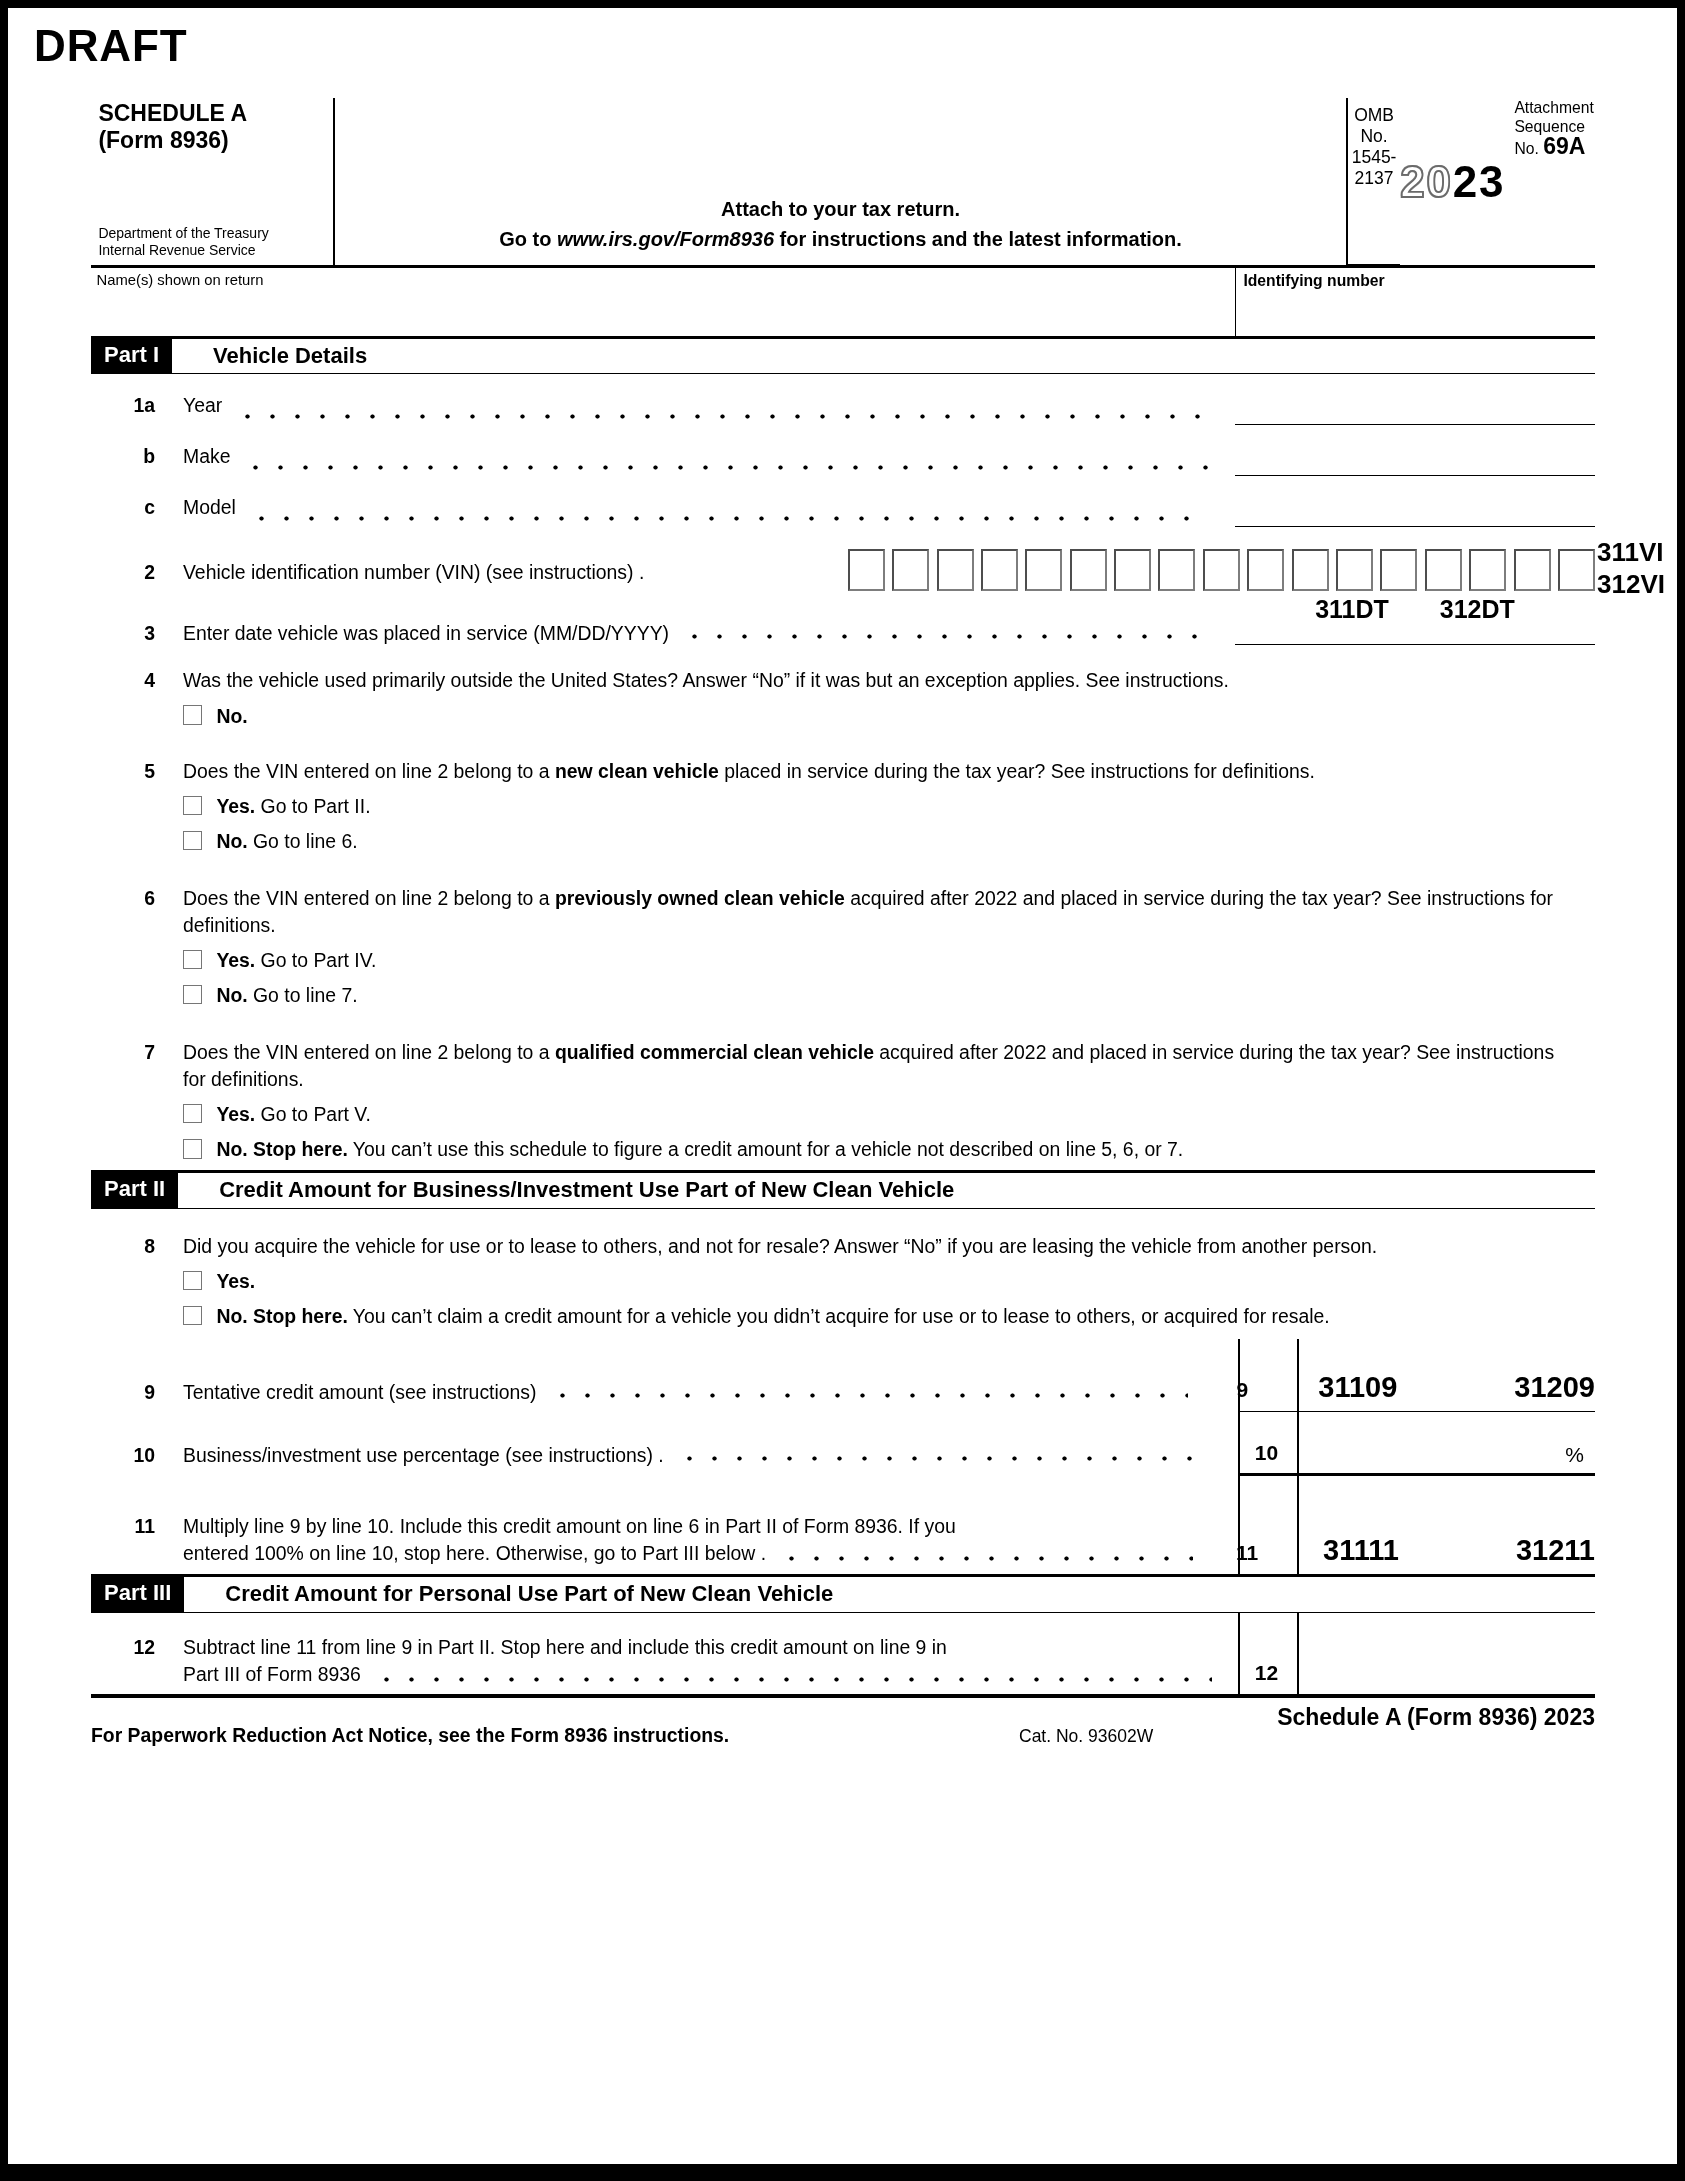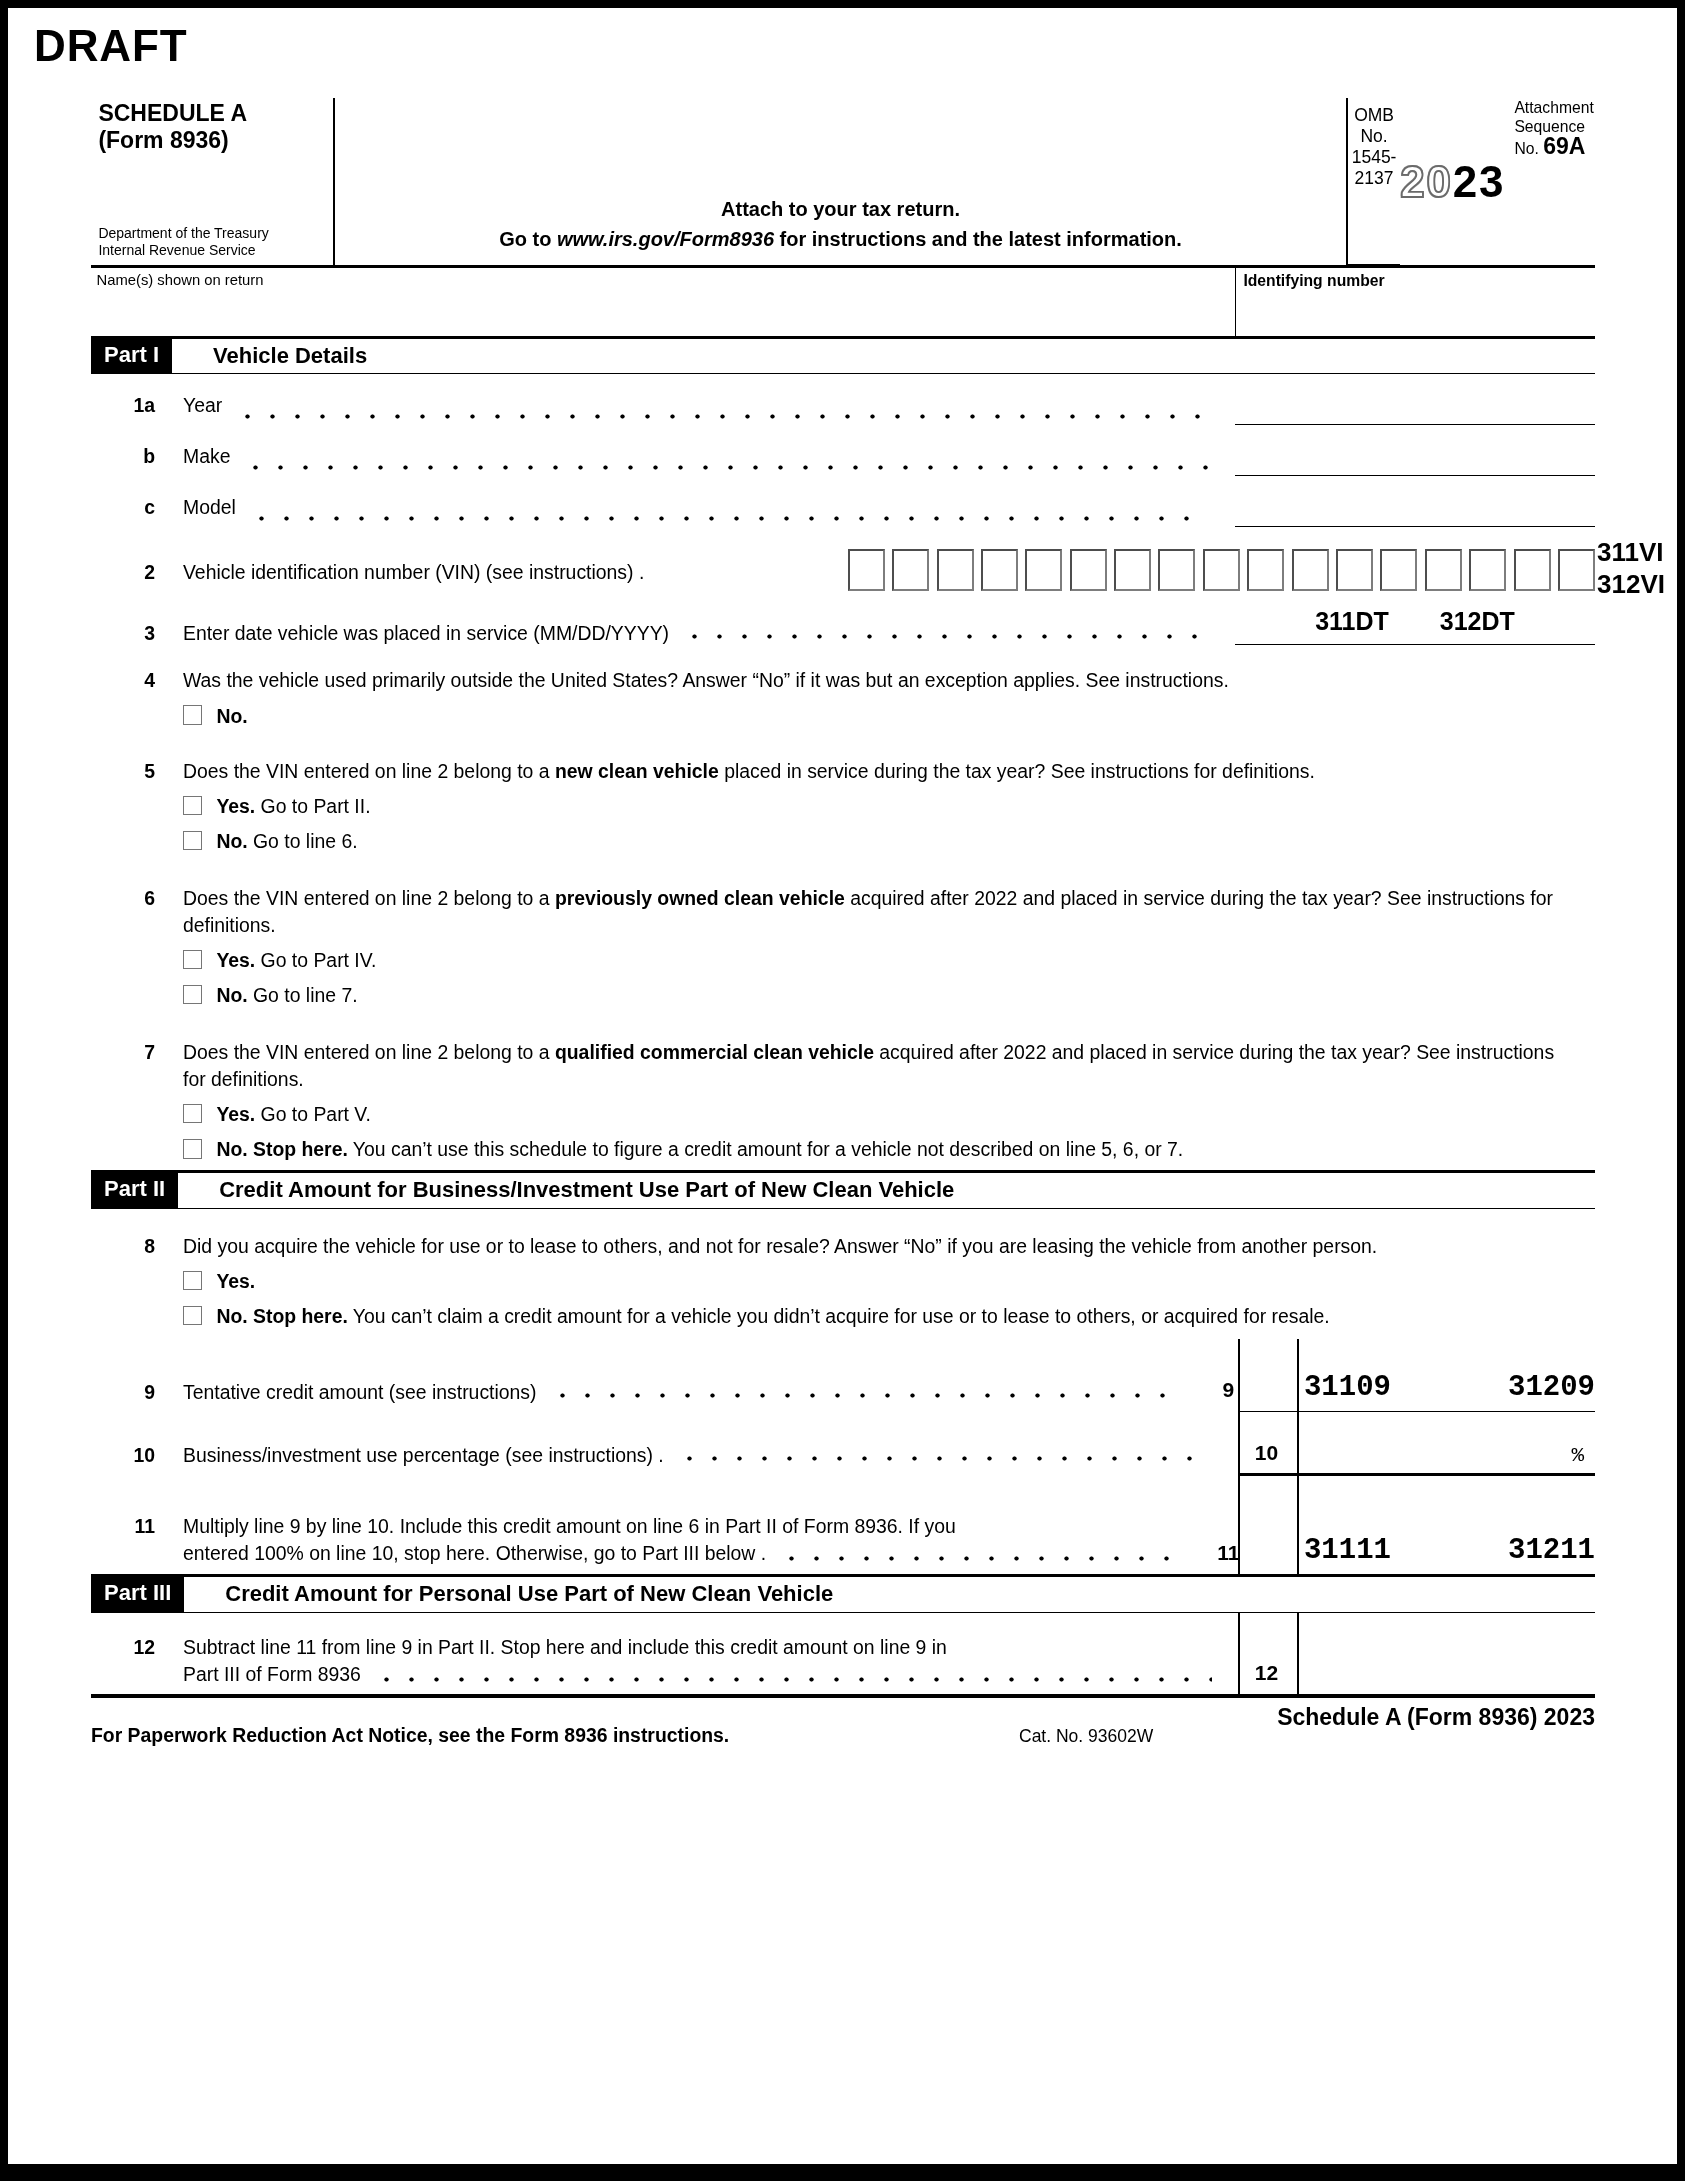--- a/index.html
+++ b/index.html
@@ -57,35 +57,35 @@
   
   .vinrow { display:flex; align-items:flex-end; margin-top:22px; font-size:19.4px; }
   .vinrow .flabel { align-self:flex-end; padding-bottom:7.4px; }
   .vin { flex:none; display:flex; gap:7.4px; margin-left:auto; }
   .vin-box { width:37px; height:42px; border:2.8px solid #4d4d4d; border-right-color:#7d7d7d; border-bottom-color:#7d7d7d; background:#fff; }
   .vin-annot { position:absolute; top:528px; right:12px; font-weight:bold; font-size:26px; line-height:32px; }
 
   
   .daterow { display:flex; align-items:flex-end; height:41px; margin-top:13px; font-size:19.4px; }
   .date-field { flex:none; width:360px; border-bottom:1.8px solid #000; display:flex; justify-content:center; gap:51px;
-                font-weight:bold; font-size:25px; padding-bottom:8px; }
+                font-weight:bold; font-size:25px; padding-bottom:20px; }
 
   
   .amt-block { position:relative; margin-top:9.2px; }
   .vl { position:absolute; top:0; bottom:0; width:1.8px; background:#000; }
   .vl.a { left:1147px; } .vl.b { left:1206px; }
   .amt-row { position:relative; display:flex; align-items:flex-end; }
   .r9 { height:72px; } .r10 { height:63px; } .r11 { height:100px; } .r12 { height:81px; }
   .prule { position:absolute; left:1147px; right:0; bottom:-0.9px; height:1.8px; background:#000; }
   .prule.thick { height:3.7px; bottom:-1.8px; }
   .amt-text { width:1147px; display:flex; align-items:flex-end; padding-bottom:7.4px; font-size:19.4px; }
   .amt-text.col { display:block; line-height:27px; }
   .tline { display:flex; align-items:flex-end; }
   .amt-num { width:57px; text-align:center; font-weight:bold; font-size:21px; padding-bottom:9.2px; }
-  .amt-val { flex:1; display:flex; align-items:center; padding:0 0 7.4px 48px; gap:117px; font-weight:bold; font-size:29px;font-family:Liberation Mono, monospace; }
+  .amt-val { flex:1; display:flex; align-items:center; padding:0 0 7.4px 48px; gap:117px; font-weight:bold; font-size:29px; }
   .amt-val.pct { justify-content:flex-end; padding:0 11px 7.4px 0; font-weight:normal; font-size:21px; }
   .amt-block2 { position:relative; border-bottom:4.6px solid #000; }
 
   
   .footer { position:relative; height:29.5px; margin-top:20px; font-size:19.4px; }
   .f-left { position:absolute; left:0; bottom:0; font-weight:bold; }
   .f-center { position:absolute; left:928px; bottom:0; font-size:17.5px; }
   .f-right { position:absolute; right:0; bottom:16px; font-weight:bold; font-size:23px; }
 
   .b { font-weight:bold; }

